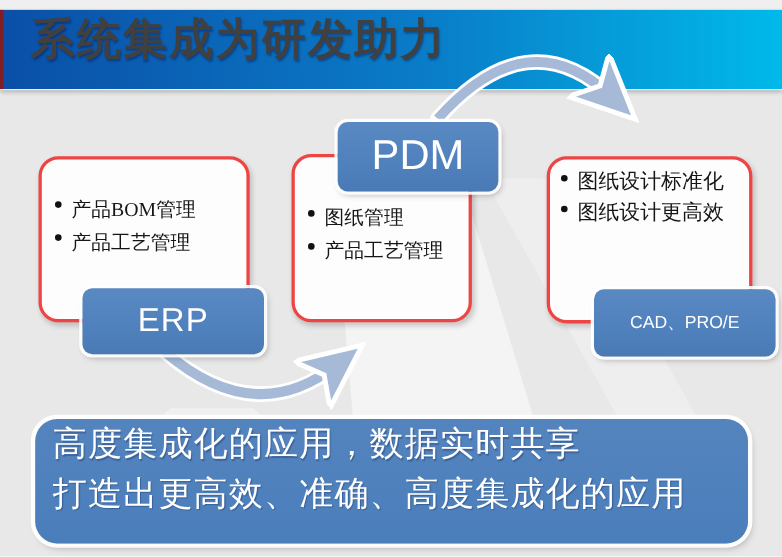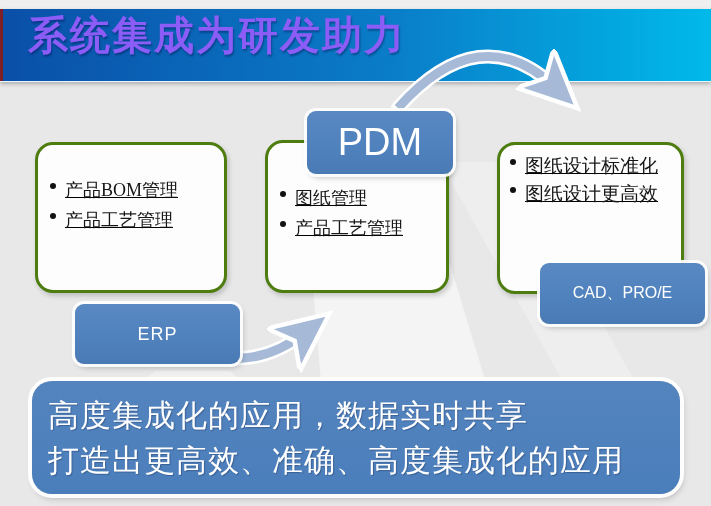--- a/index.html
+++ b/index.html
@@ -13,75 +13,74 @@
   
   .title-band{
     position:absolute;left:0;top:9px;width:711px;height:72px;
     background:linear-gradient(90deg,#0a4fa8 0%,#0a7dc8 55%,#00b9ea 100%);
     box-shadow:0 2px 4px rgba(0,0,0,.25);
     border-bottom:1px solid #e8f6fd;
   }
   .red-accent{position:absolute;left:0;top:0;width:3px;height:72px;background:#7d1f25;}
   .slide-title{
     position:absolute;left:28px;top:12px;width:660px;
-    color:#8b5cf6;font-size:40px;line-height:48px;font-weight:bold;
+    color:#404040;font-size:40px;line-height:48px;font-weight:bold;
     font-family:"Liberation Serif","DejaVu Serif",serif;
     text-shadow:1px 2px 2px rgba(0,0,60,.35);
     letter-spacing:2px;white-space:nowrap;
   }
   
   .body-bg{position:absolute;left:0;top:81px;width:711px;height:425px;background:#e9e8e8;}
   .wm{position:absolute;background:rgba(255,255,255,.5);}
   .wm1{left:250px;top:81px;width:260px;height:300px;
        clip-path:polygon(20% 0,65% 0,100% 100%,30% 100%);}
   .wm2{left:50px;top:290px;width:300px;height:91px;
        clip-path:polygon(35% 0,60% 0,95% 100%,0 100%);background:rgba(255,255,255,.35);}
   .wm3{left:440px;top:81px;width:240px;height:300px;
        clip-path:polygon(0 0,30% 0,100% 100%,70% 100%);background:rgba(255,255,255,.28);}
   
   .wbox{
     position:absolute;background:#fdfdfd;
-    border:3px solid #4d7c0f;border-radius:18px;
+    border:3px solid #ef4444;border-radius:18px;
     box-shadow:2px 3px 5px rgba(0,0,0,.18);
     box-sizing:border-box;
-    text-decoration:underline;
   }
   .wbox-left{left:35px;top:142px;width:192px;height:151px;}
-  .wbox-mid{left:265px;top:140px;width:184px;height:153px;}
+  .wbox-mid{left:265px;top:140px;width:164px;height:153px;}
   .wbox-right{left:497px;top:142px;width:187px;height:152px;}
   .bullets{margin:0;padding:0;list-style:none;color:#161616;
     font-family:"Liberation Serif","DejaVu Serif",serif;
     font-size:18px;line-height:30px;}
   .bullets li{display:flex;align-items:baseline;white-space:nowrap;}
   .dot{width:6px;height:6px;border-radius:50%;background:#111;flex:0 0 6px;
        margin-right:9px;position:relative;top:-4px;align-self:center;}
   .wbox-left .bullets{padding:30px 0 0 12px;}
   .wbox-mid .bullets{padding:40px 0 0 12px;}
   .wbox-right .bullets{padding:7px 0 0 10px;font-size:19px;line-height:28px;}
   
   .bbox{
     position:absolute;background:linear-gradient(180deg,#5a89c2 0%,#4f81bd 60%,#4a7ab4 100%);
     border-radius:9px;color:#ffffff;text-align:center;
     box-shadow:0 0 0 3px rgba(255,255,255,.92),2px 3px 6px rgba(0,0,0,.28);
     display:flex;align-items:center;justify-content:center;
   }
-  .bbox-erp{left:75px;top:262px;width:165px;height:60px;font-size:18px;letter-spacing:1px;margin-top:42px;}
+  .bbox-erp{left:75px;top:262px;width:165px;height:60px;font-size:30px;letter-spacing:1px;}
   .bbox-pdm{left:307px;top:111px;width:146px;height:63px;font-size:38px;}
   .bbox-cad{left:540px;top:263px;width:165px;height:61px;font-size:16px;}
   
   .arrow-svg{position:absolute;left:0;top:0;width:711px;height:506px;pointer-events:none;}
   
   .banner{
     position:absolute;left:32px;top:381px;width:648px;height:113px;
     background:linear-gradient(180deg,#5484be 0%,#4a7ebb 100%);
     border-radius:20px;
     box-shadow:0 0 0 4px rgba(255,255,255,.95),2px 4px 7px rgba(0,0,0,.25);
     color:#ffffff;
     font-family:"Liberation Serif","DejaVu Serif",serif;
-    padding:12px 0 0 16px;box-sizing:border-box;
+    padding:0 0 0 16px;box-sizing:border-box;
   }
   .banner .line{font-size:31px;line-height:45px;white-space:nowrap;
     text-shadow:1px 1px 1px rgba(0,0,40,.25);letter-spacing:1px;}
 </style>
 </head>
 <body>
 
 <div class="slide">
 
   <div class="top-strip"></div>

